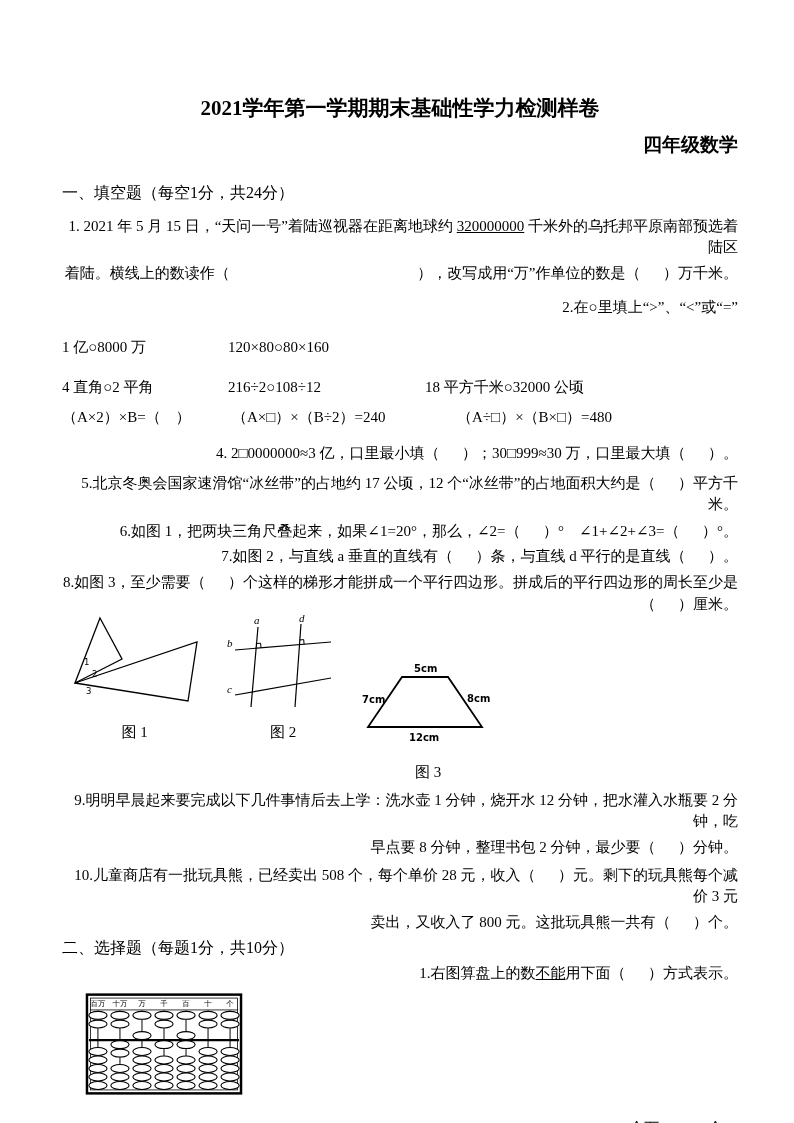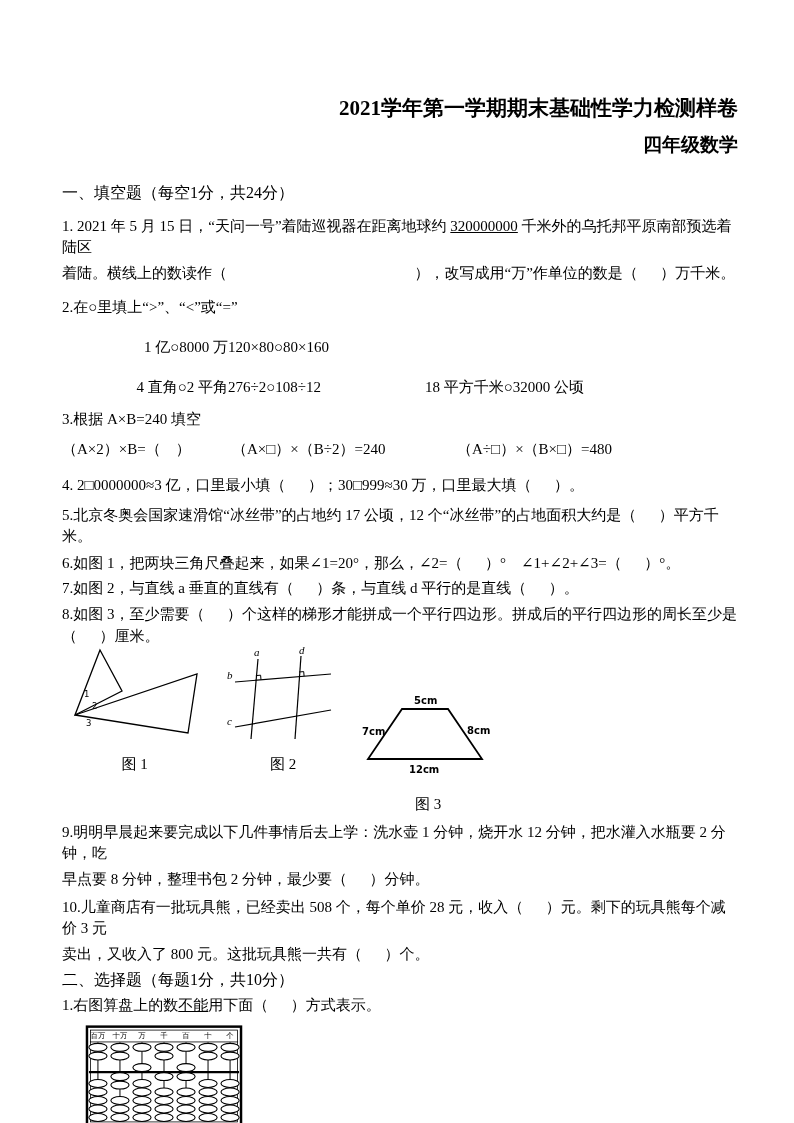--- a/index.html
+++ b/index.html
@@ -3,27 +3,27 @@
 <meta charset="utf-8">
 <style>
   * { margin:0; padding:0; box-sizing:border-box; }
   html,body { background:#ffffff; }
   body {
     width:794px; height:1123px; overflow:hidden;
     font-family:"Liberation Serif","DejaVu Serif",serif;
     color:#000;
   }
   .page { padding:94px 56px 0 62px; font-size:15px; }
-  .title { text-align:right; font-size:21px; font-weight:700; }
+  .title { text-align:center; font-size:21px; font-weight:700; }
   .subtitle { text-align:right; font-size:19px; font-weight:700; margin-top:10px; }
   .sec { font-size:16px; font-weight:400; line-height:21px; }
-  .line { white-space:pre-wrap; line-height:21px; font-size:15px; }
+  .line { white-space:pre-wrap; line-height:21px; font-size:15px;text-align:right; }
   .u { text-decoration:underline; }
   .row { display:flex; white-space:pre-wrap; line-height:21px; }
-  .q2row .c1 { width:166px;text-align:right; } .q2row .c2 { width:197px; } .q2row .c3 { flex:1; }
+  .q2row .c1 { width:166px; } .q2row .c2 { width:197px; } .q2row .c3 { flex:1; }
   .q3row .c1 { width:170px; } .q3row .c2 { width:225px; } .q3row .c3 { flex:1; }
   .mt1{margin-top:1px}.mt4{margin-top:4px}.mt5{margin-top:5px}.mt6{margin-top:6px}
   .mt7{margin-top:7px}.mt8{margin-top:8px}.mt9{margin-top:9px}.mt11{margin-top:11px}
   .mt13{margin-top:13px}.mt15{margin-top:15px}.mt18{margin-top:18px}.mt19{margin-top:19px}
   .mt24{margin-top:24px}
   .figs { display:flex; align-items:flex-start; margin-top:0; }
   .figblock { text-align:center; }
   .fb2 { margin-left:20px; } .fb3 { margin-left:15px;margin-top:40px; }
   .cap { font-size:15px; margin-top:4px; }
   .shape { fill:none; stroke:#000; stroke-width:1.3; }
@@ -55,25 +55,24 @@
   <div class="line mt13"><span>1. 2021 年 5 月 15 日，“天问一号”着陆巡视器在距离地球约 </span><span class="u">320000000</span><span> 千米外的乌托邦平原南部预选着陆区</span></div>
   <div class="line mt5">着陆。横线上的数读作（                                                  ），改写成用“万”作单位的数是（      ）万千米。</div>
 
   <div class="line mt13">2.在○里填上“&gt;”、“&lt;”或“=”</div>
   <div class="row q2row mt19">
     <span class="c1">1 亿○8000 万</span>
     <span class="c2">120×80○80×160</span>
   </div>
   <div class="row q2row mt19">
     <span class="c1">4 直角○2 平角</span>
-    <span class="c2">276÷2○108÷12</span>
+    <span class="c2">216÷2○108÷12</span>
     <span class="c3">18 平方千米○32000 公顷</span>
   </div>
 
-  <div class="line mt11">3.根据 A×B=240 填空</div>
   <div class="row q3row mt9">
     <span class="c1">（A×2）×B=（    ）</span>
     <span class="c2">（A×□）×（B÷2）=240</span>
     <span class="c3">（A÷□）×（B×□）=480</span>
   </div>
 
   <div class="line mt15">4. 2□0000000≈3 亿，口里最小填（      ）；30□999≈30 万，口里最大填（      ）。</div>
   <div class="line mt9">5.北京冬奥会国家速滑馆“冰丝带”的占地约 17 公顷，12 个“冰丝带”的占地面积大约是（      ）平方千米。</div>
   <div class="line mt6">6.如图 1，把两块三角尺叠起来，如果∠1=20°，那么，∠2=（      ）°    ∠1+∠2+∠3=（      ）°。</div>
   <div class="line mt4">7.如图 2，与直线 a 垂直的直线有（      ）条，与直线 d 平行的是直线（      ）。</div>

